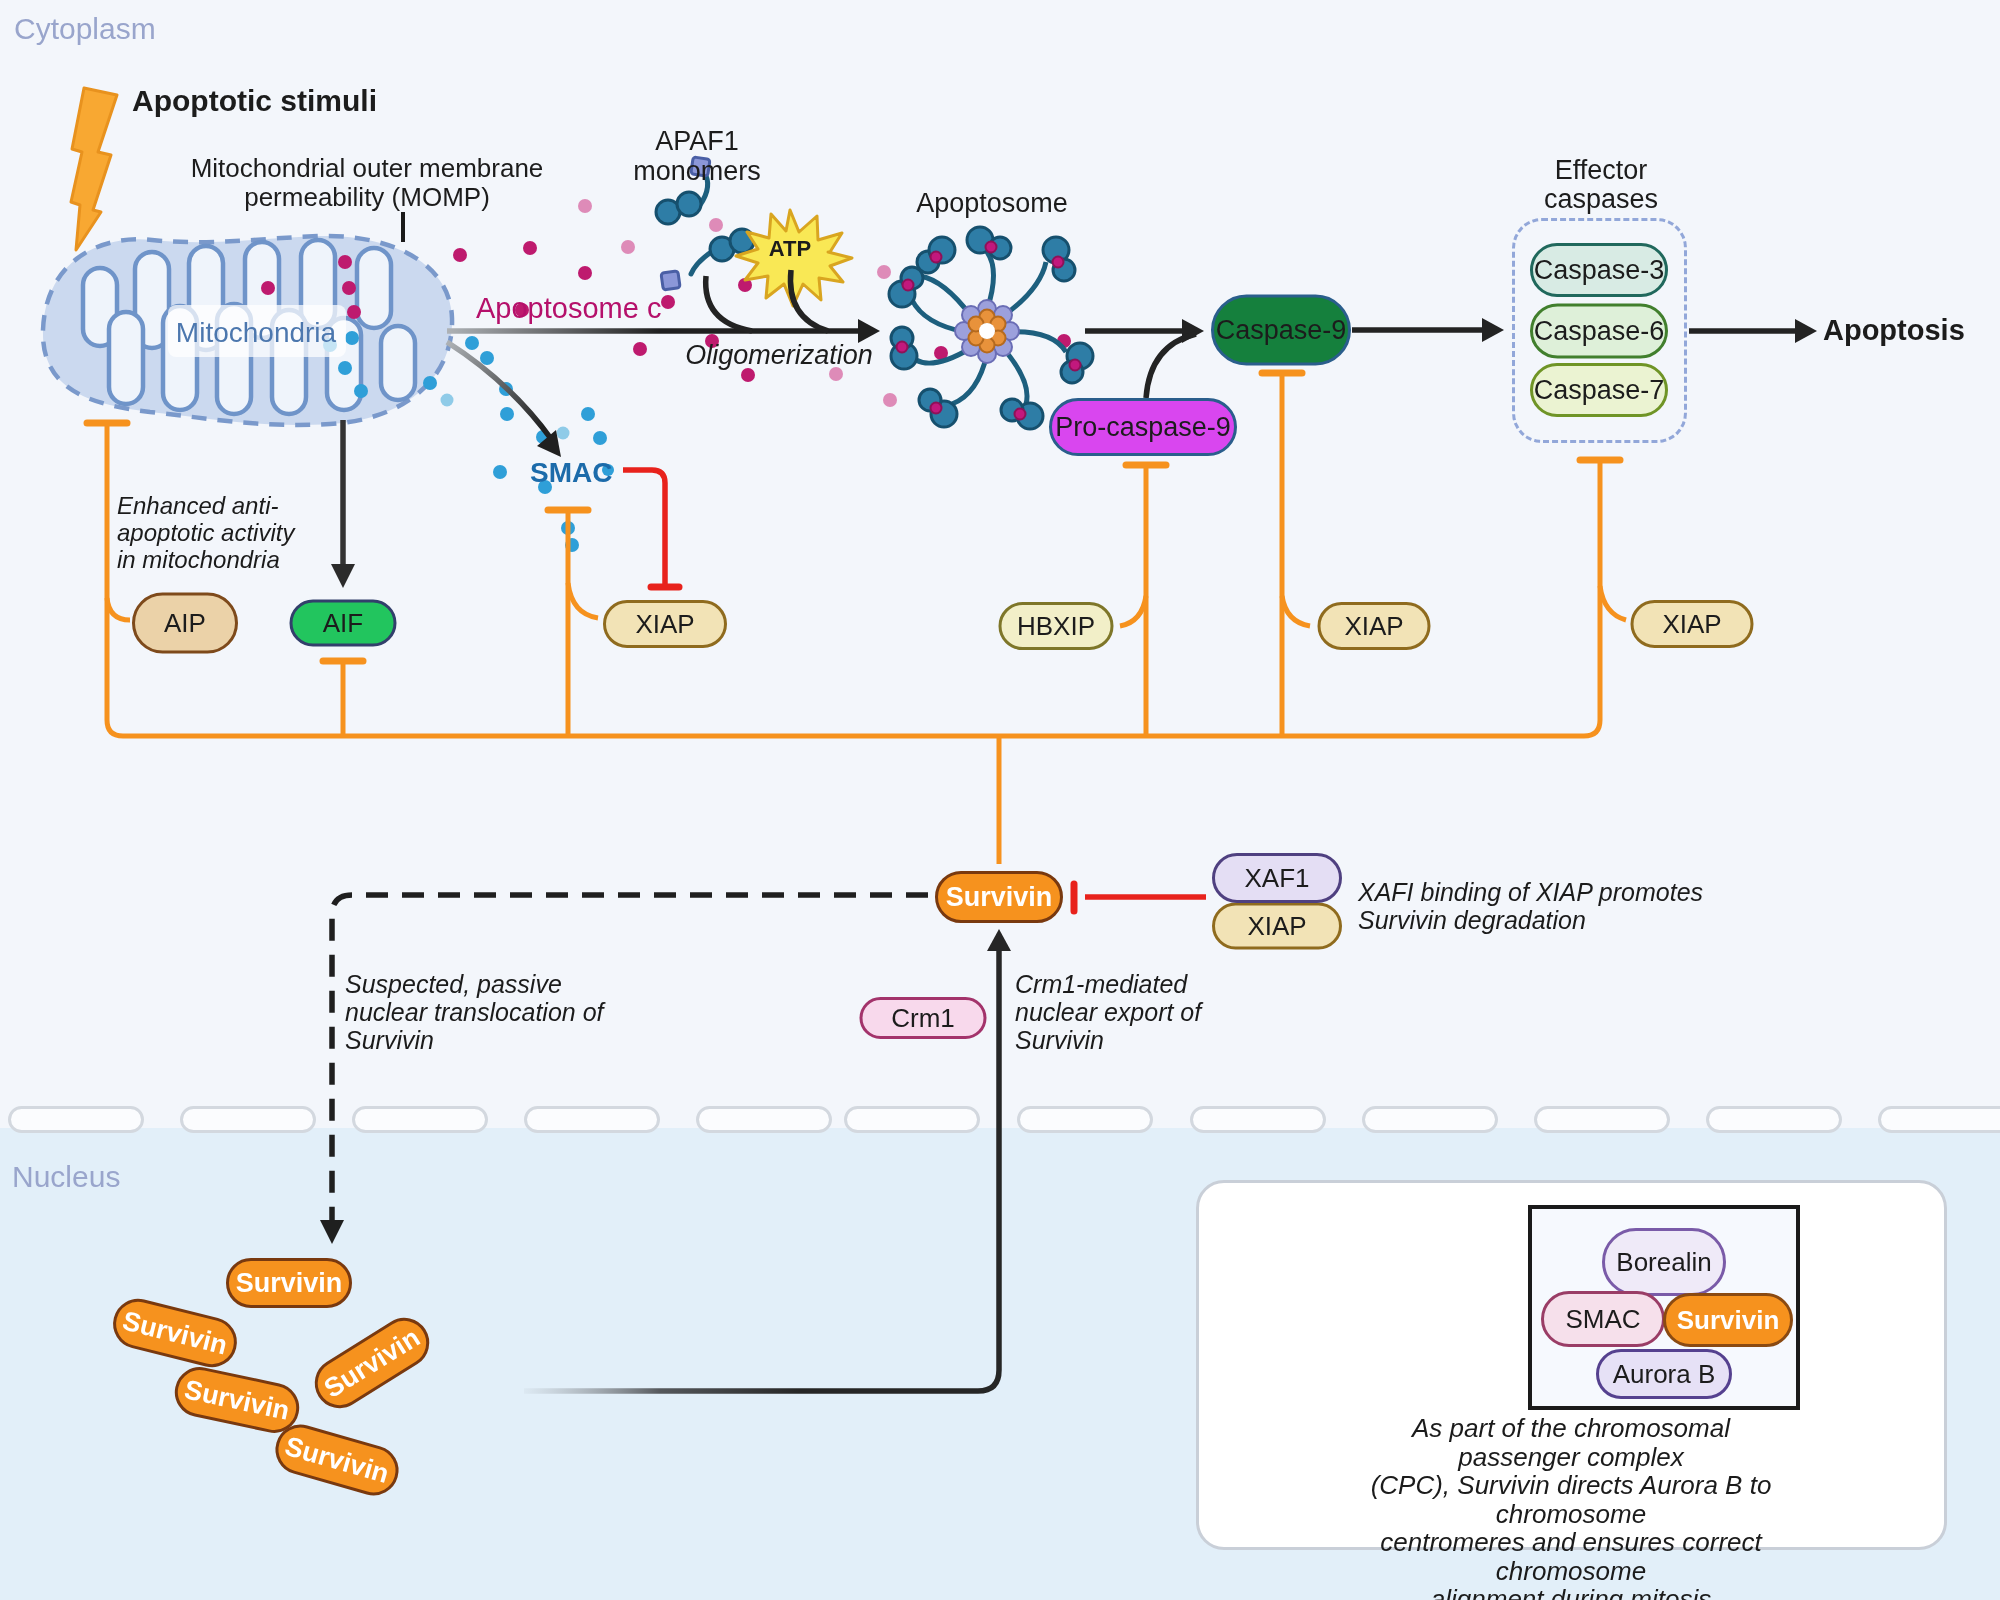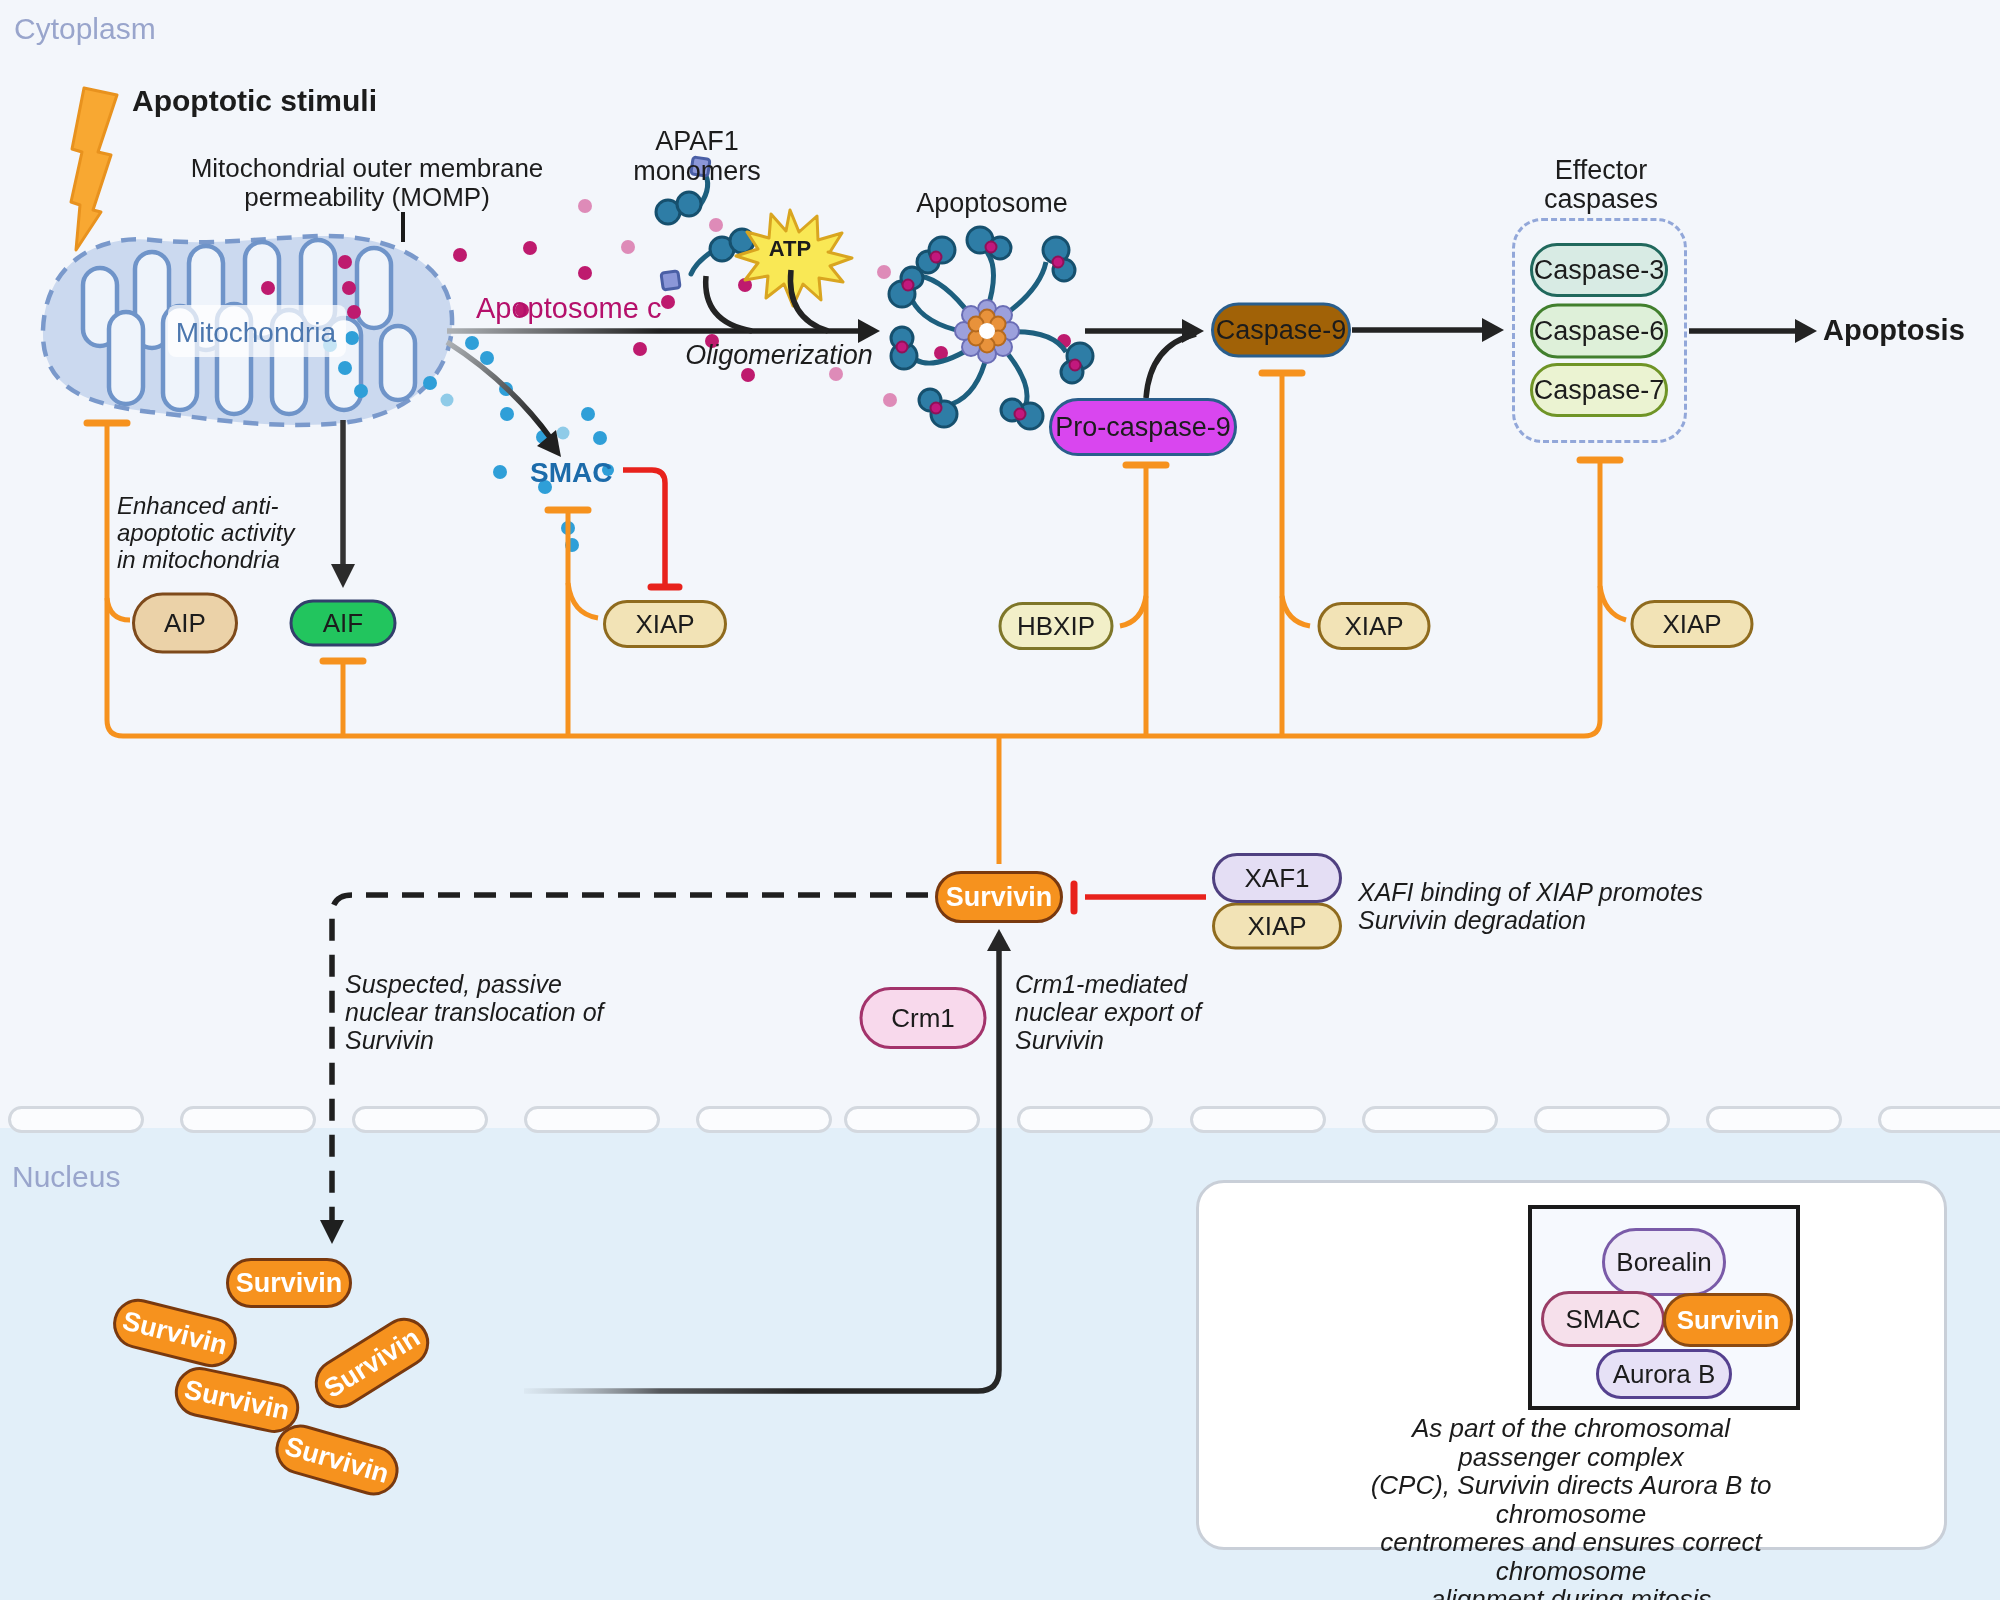--- a/index.html
+++ b/index.html
@@ -300,38 +300,38 @@
 monomers</div>
   <div class="lbl bold" style="left:790px;top:236px;font-size:22px;transform:translateX(-50%)">ATP</div>
   <div class="lbl" style="left:476px;top:292px;font-size:29px;color:#B5106B">Apoptosome c</div>
   <div class="lbl center-text" style="left:779px;top:340px;font-size:27px;font-style:italic">Oligomerization</div>
   <div class="lbl" style="left:530px;top:457px;font-size:28px;color:#1C6BAA;font-weight:bold">SMAC</div>
   <div class="lbl center-text" style="left:992px;top:188px;font-size:27px">Apoptosome</div>
   <div class="lbl center-text" style="left:1601px;top:156px;font-size:27px;line-height:29px">Effector
 caspases</div>
   <div class="lbl bold" style="left:1823px;top:314px;font-size:29px">Apoptosis</div>
 
-  <div class="pill" style="left:1281px;top:330px;width:140px;height:55px;background:#a16207;border-color:#2A5E8C">Caspase-9</div>
+  <div class="pill" style="left:1281px;top:330px;width:140px;height:71px;background:#15803d;border-color:#2A5E8C">Caspase-9</div>
   <div class="pill" style="left:1143px;top:427px;width:188px;height:58px;background:#d946ef;border-color:#2A5E8C">Pro-caspase-9</div>
   <div class="dashedbox"></div>
   <div class="pill" style="left:1599px;top:270px;width:138px;height:54px;background:#D8EBE4;border-color:#20685C">Caspase-3</div>
   <div class="pill" style="left:1599px;top:331px;width:138px;height:55px;background:#DEF0D9;border-color:#417F2D">Caspase-6</div>
   <div class="pill" style="left:1599px;top:390px;width:138px;height:54px;background:#EBF3D2;border-color:#6F9426">Caspase-7</div>
 
   <div class="pill" style="left:185px;top:623px;width:106px;height:61px;background:#EBD2A8;border-color:#7E4A1B;font-size:26px">AIP</div>
   <div class="pill" style="left:343px;top:623px;width:107px;height:47px;background:#22c55e;border-color:#323F6B;font-size:26px">AIF</div>
   <div class="pill" style="left:665px;top:624px;width:124px;height:48px;background:#F2E3B6;border-color:#8F6B1E;font-size:26px">XIAP</div>
   <div class="pill" style="left:1056px;top:626px;width:115px;height:48px;background:#F2EFC8;border-color:#7E7629;font-size:26px">HBXIP</div>
   <div class="pill" style="left:1374px;top:626px;width:113px;height:48px;background:#F2E3B6;border-color:#8F6B1E;font-size:26px">XIAP</div>
   <div class="pill" style="left:1692px;top:624px;width:123px;height:48px;background:#F2E3B6;border-color:#8F6B1E;font-size:26px">XIAP</div>
 
   <div class="pill" style="left:1277px;top:926px;width:130px;height:47px;background:#F2E3B6;border-color:#8F6B1E;font-size:26px">XIAP</div>
   <div class="pill" style="left:1277px;top:878px;width:130px;height:50px;background:#E4DEF4;border-color:#4F4080;font-size:26px">XAF1</div>
   <div class="pill bold" style="left:999px;top:897px;width:128px;height:52px;background:#F6921E;border-color:#79390F;color:#fff;font-size:27px">Survivin</div>
-  <div class="pill" style="left:923px;top:1018px;width:127px;height:62px;background:#F8D9EC;border-color:#A3336B;font-size:26px">Crm1</div>
+  <div class="pill" style="left:923px;top:1018px;width:127px;height:42px;background:#F8D9EC;border-color:#A3336B;font-size:26px">Crm1</div>
 
   <div class="note" style="left:117px;top:492px;font-size:24px;line-height:27px">Enhanced anti-
 apoptotic activity
 in mitochondria</div>
   <div class="note" style="left:345px;top:970px">Suspected, passive
 nuclear translocation of
 Survivin</div>
   <div class="note" style="left:1015px;top:970px">Crm1-mediated
 nuclear export of
 Survivin</div>

